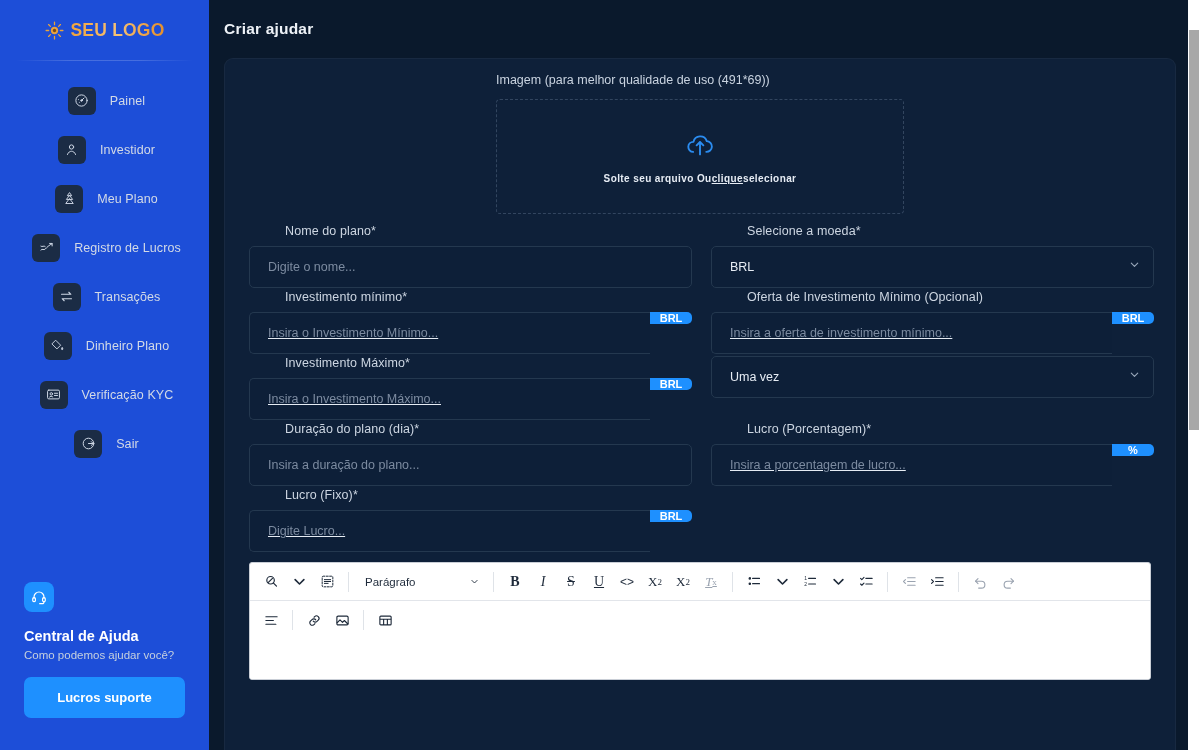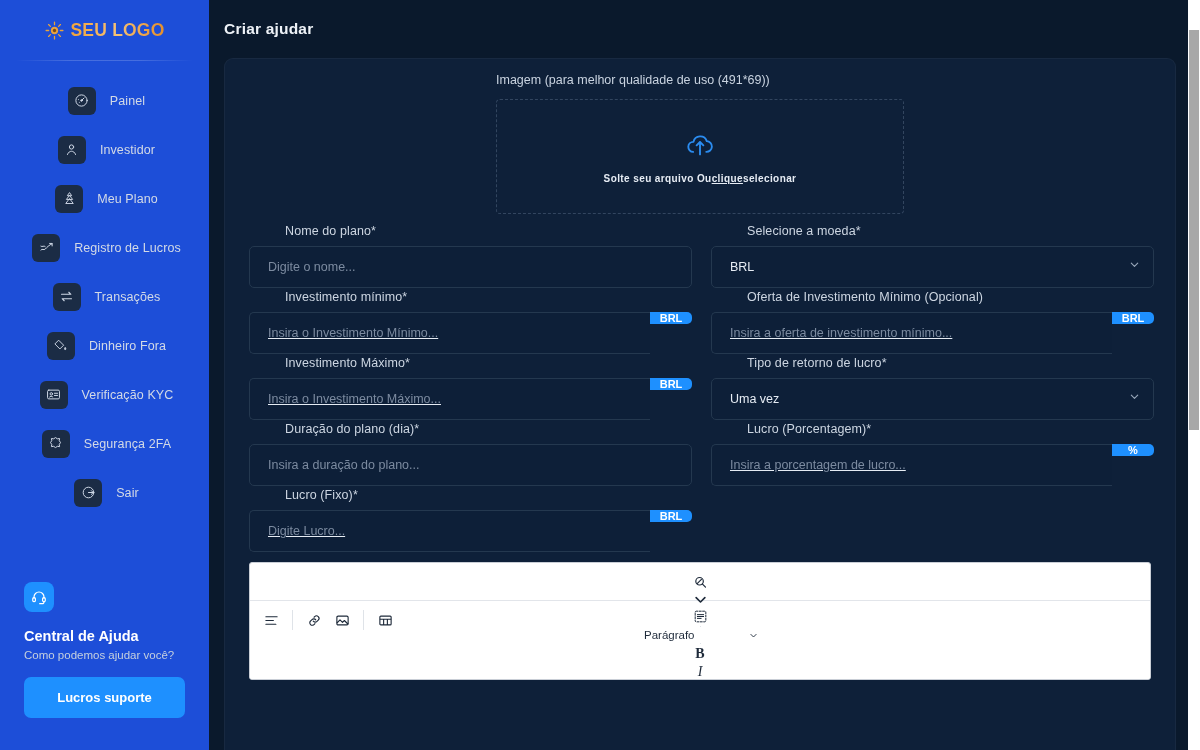--- a/index.html
+++ b/index.html
@@ -131,21 +131,21 @@
   .chev svg { width: 11px; height: 11px; display: block; }
 
   
   .terms { padding: 0 24px; margin-top: 2px; }
   .editor {
     margin-top: 8px; background: #ffffff; border-radius: 3px;
     border: 1px solid #c9ced6; overflow: hidden;
   }
   .tb {
     display: flex; align-items: center; height: 38px;
-    padding: 12px 8px; gap: 2px; border-bottom: 1px solid #e2e5ea; flex-direction: column;
+    padding: 4px 8px; gap: 2px; border-bottom: 1px solid #e2e5ea;
   }
   .tb-btn {
     height: 26px; min-width: 26px; padding: 0 4px;
     display: flex; align-items: center; justify-content: center;
     color: #1e2a3a; cursor: pointer; border-radius: 3px;
     font-size: 13px; font-family: "Liberation Serif", serif;
   }
   .tb-btn svg { width: 15px; height: 15px; display: block; }
   .tb-btn.dim { color: #9aa3b0; }
   .tb-sep { width: 1px; height: 20px; background: #dfe3e8; margin: 0 6px; flex: 0 0 1px; }
@@ -249,42 +249,34 @@
         <span class="nav-label">Transações</span>
       </div>
 
       <div class="nav-item">
         <span class="nav-ico">
           <svg viewBox="0 0 24 24" fill="none" stroke="#cfd8e6" stroke-width="1.5" stroke-linejoin="round">
             <path d="M9 3.5l8 8-6 6-8-8z"></path>
               <path d="M19.5 15c1.2 1.8 1.4 3.5 0 3.5s-1.2-1.7 0-3.5z" fill="#cfd8e6"></path>
           </svg>
         </span>
-        <span class="nav-label">Dinheiro Fora</span>
+        <span class="nav-label">Dinheiro Plano</span>
       </div>
 
       <div class="nav-item">
         <span class="nav-ico">
           <svg viewBox="0 0 24 24" fill="none" stroke="#cfd8e6" stroke-width="1.6" stroke-linecap="round">
             <rect x="2.5" y="5" width="19" height="14" rx="2"></rect>
               <circle cx="8.5" cy="11" r="2"></circle>
             <path d="M13.5 10h5M13.5 13.5h5M5.5 16c.9-1.5 4.6-1.5 5.5 0"></path>
           </svg>
         </span>
         <span class="nav-label">Verificação KYC</span>
       </div>
 
-      <div class="nav-item">
-        <span class="nav-ico">
-          <svg viewBox="0 0 24 24" fill="none" stroke="#cfd8e6" stroke-width="1.6" stroke-linejoin="round">
-            <path d="M12 2.5l3 2 3.5-.5-.5 3.5 2 3-2 3 .5 3.5-3.5-.5-3 2-3-2-3.5.5.5-3.5-2-3 2-3-.5-3.5 3.5.5z"></path>
-          </svg>
-        </span>
-        <span class="nav-label">Segurança 2FA</span>
-      </div>
 
       <div class="nav-item">
         <span class="nav-ico">
           <svg viewBox="0 0 24 24" fill="none" stroke="#cfd8e6" stroke-width="1.6" stroke-linecap="round">
             <circle cx="12" cy="12" r="8.5"></circle>
               <path d="M12 12h7"></path>
               <path d="M16.5 9l3 3-3 3"></path>
           </svg>
         </span>
         <span class="nav-label">Sair</span>
@@ -366,21 +358,20 @@
 
         <div class="field">
           <label class="f-label">Investimento Máximo*</label>
           <div class="ctrl has-suffix">
             <input type="text" placeholder="Insira o Investimento Máximo..." style="">
             <span class="suffix">BRL</span>
           </div>
         </div>
 
         <div class="field">
-          <label class="f-label">Tipo de retorno de lucro*</label>
           <div class="ctrl">
             <div class="selbox">Uma vez</div>
             <span class="chev">
               <svg viewBox="0 0 24 24" fill="none" stroke="#9aa8bb" stroke-width="2.4" stroke-linecap="round" stroke-linejoin="round">
                   <path d="M5 9l7 7 7-7"></path>
                 </svg>
             </span>
           </div>
         </div>
 

